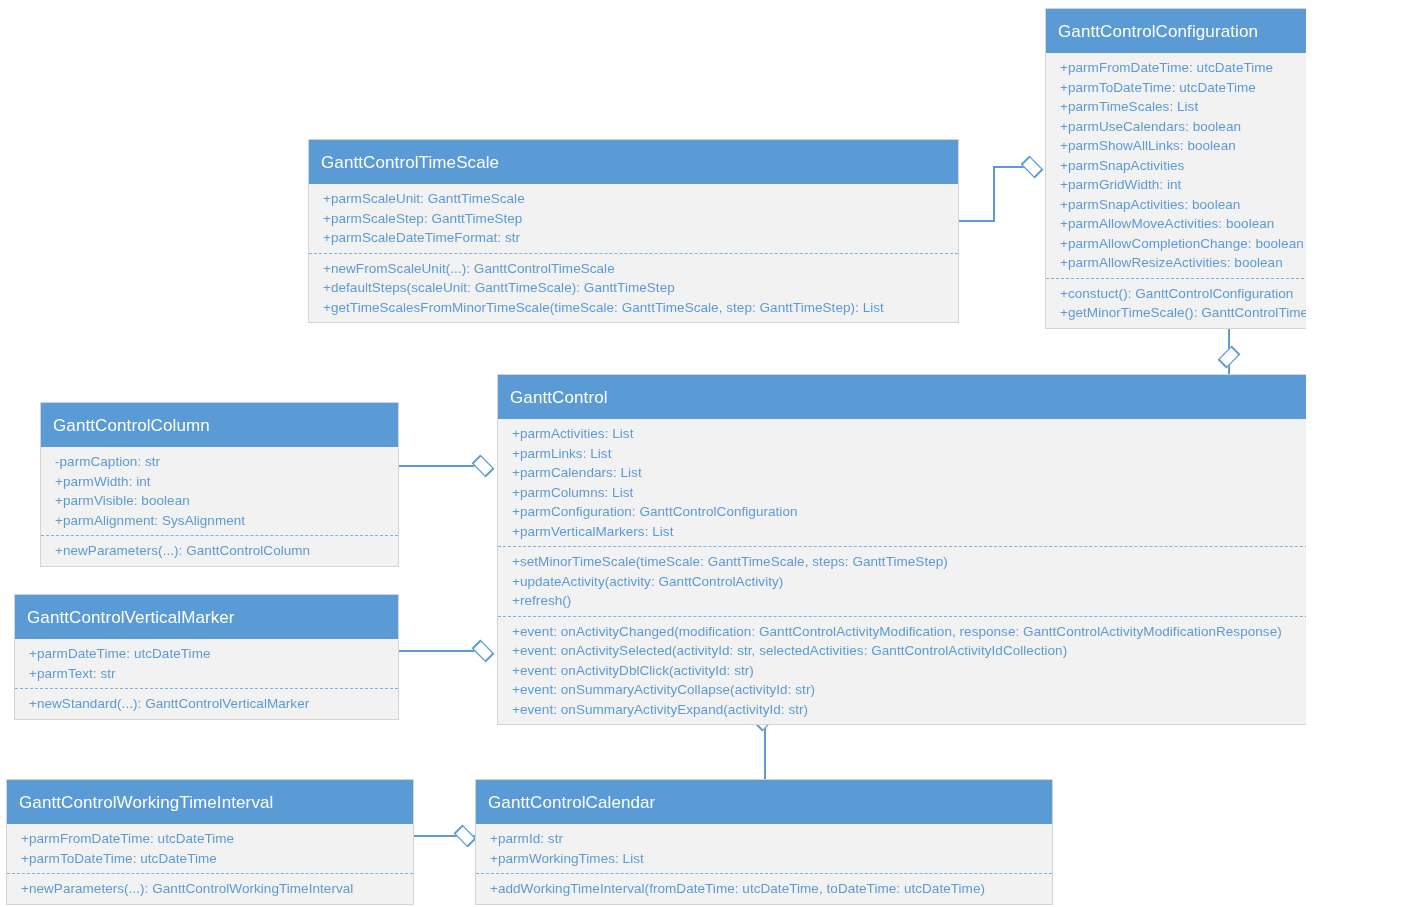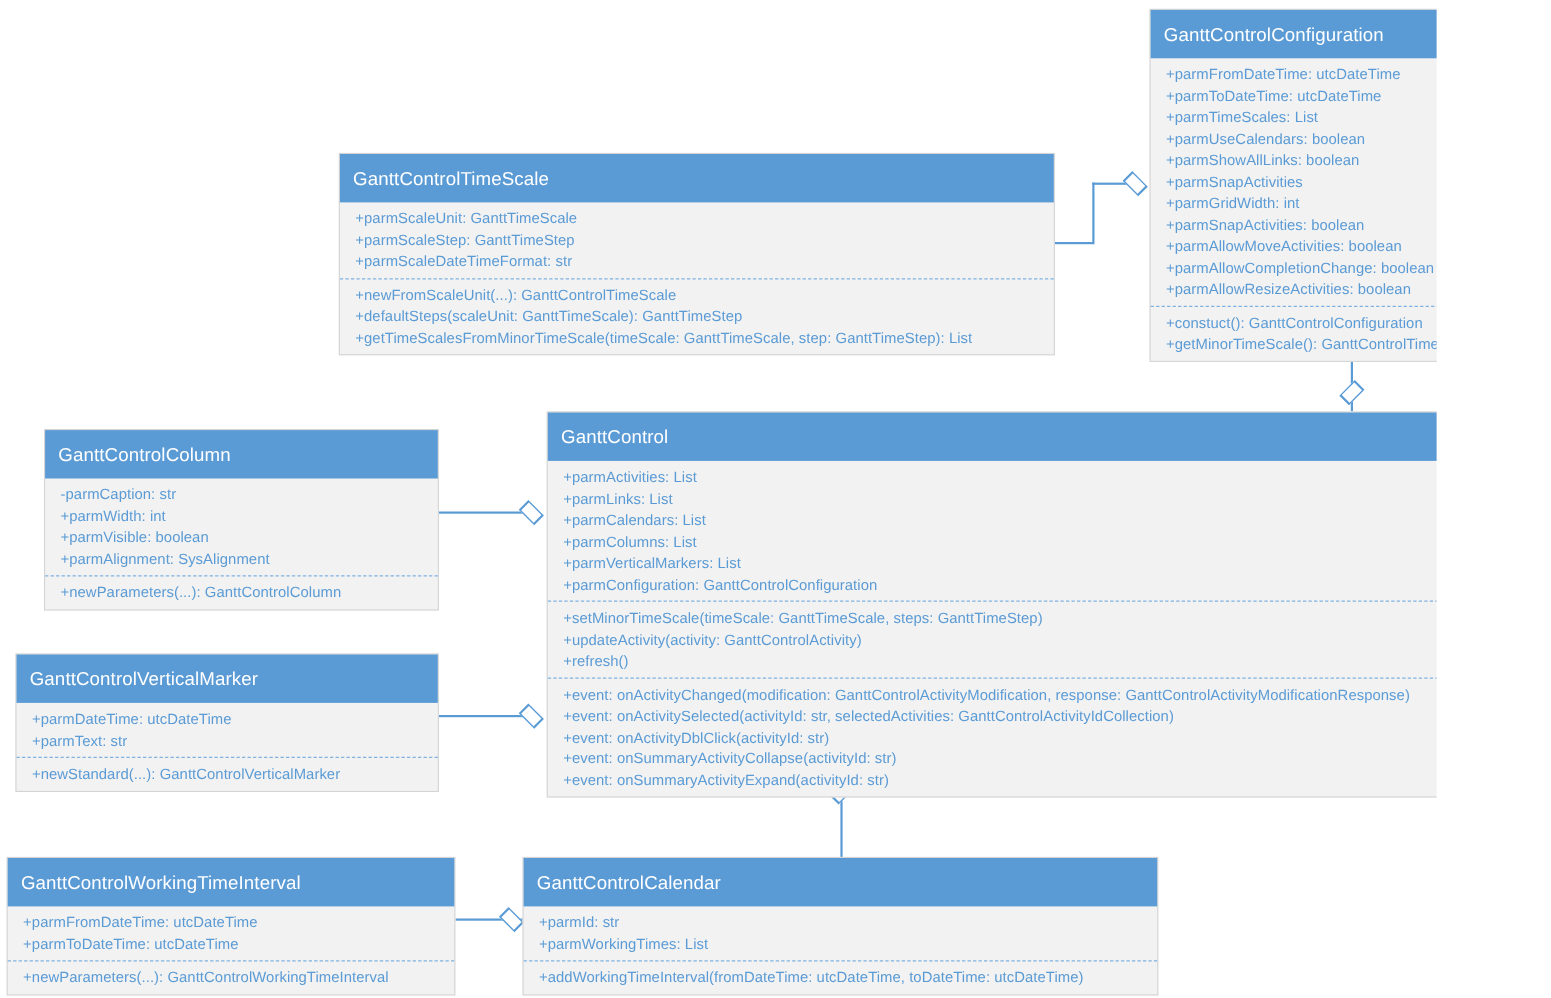--- a/index.html
+++ b/index.html
@@ -133,21 +133,21 @@
       <div class="uml-row">+parmScaleStep: GanttTimeStep</div>
       <div class="uml-row">+parmScaleDateTimeFormat: str</div>
     </div>
     <div class="uml-section divided">
       <div class="uml-row">+newFromScaleUnit(...): GanttControlTimeScale</div>
       <div class="uml-row">+defaultSteps(scaleUnit: GanttTimeScale): GanttTimeStep</div>
       <div class="uml-row">+getTimeScalesFromMinorTimeScale(timeScale: GanttTimeScale, step: GanttTimeStep): List</div>
     </div>
   </div>
 
-  <div class="uml-class" style="left:40px; top:390px; width:359px;">
+  <div class="uml-class" style="left:40px; top:402px; width:359px;">
     <div class="uml-header">GanttControlColumn</div>
     <div class="uml-section">
       <div class="uml-row">-parmCaption: str</div>
       <div class="uml-row">+parmWidth: int</div>
       <div class="uml-row">+parmVisible: boolean</div>
       <div class="uml-row">+parmAlignment: SysAlignment</div>
     </div>
     <div class="uml-section divided">
       <div class="uml-row">+newParameters(...): GanttControlColumn</div>
     </div>
@@ -164,22 +164,22 @@
     </div>
   </div>
 
   <div class="uml-class" style="left:497px; top:374px; width:897px;">
     <div class="uml-header">GanttControl</div>
     <div class="uml-section">
       <div class="uml-row">+parmActivities: List</div>
       <div class="uml-row">+parmLinks: List</div>
       <div class="uml-row">+parmCalendars: List</div>
       <div class="uml-row">+parmColumns: List</div>
+      <div class="uml-row">+parmConfiguration: GanttControlConfiguration</div>
       <div class="uml-row">+parmVerticalMarkers: List</div>
-      <div class="uml-row">+parmConfiguration: GanttControlConfiguration</div>
     </div>
     <div class="uml-section divided">
       <div class="uml-row">+setMinorTimeScale(timeScale: GanttTimeScale, steps: GanttTimeStep)</div>
       <div class="uml-row">+updateActivity(activity: GanttControlActivity)</div>
       <div class="uml-row">+refresh()</div>
     </div>
     <div class="uml-section divided">
       <div class="uml-row">+event: onActivityChanged(modification: GanttControlActivityModification, response: GanttControlActivityModificationResponse)</div>
       <div class="uml-row">+event: onActivitySelected(activityId: str, selectedActivities: GanttControlActivityIdCollection)</div>
       <div class="uml-row">+event: onActivityDblClick(activityId: str)</div>

